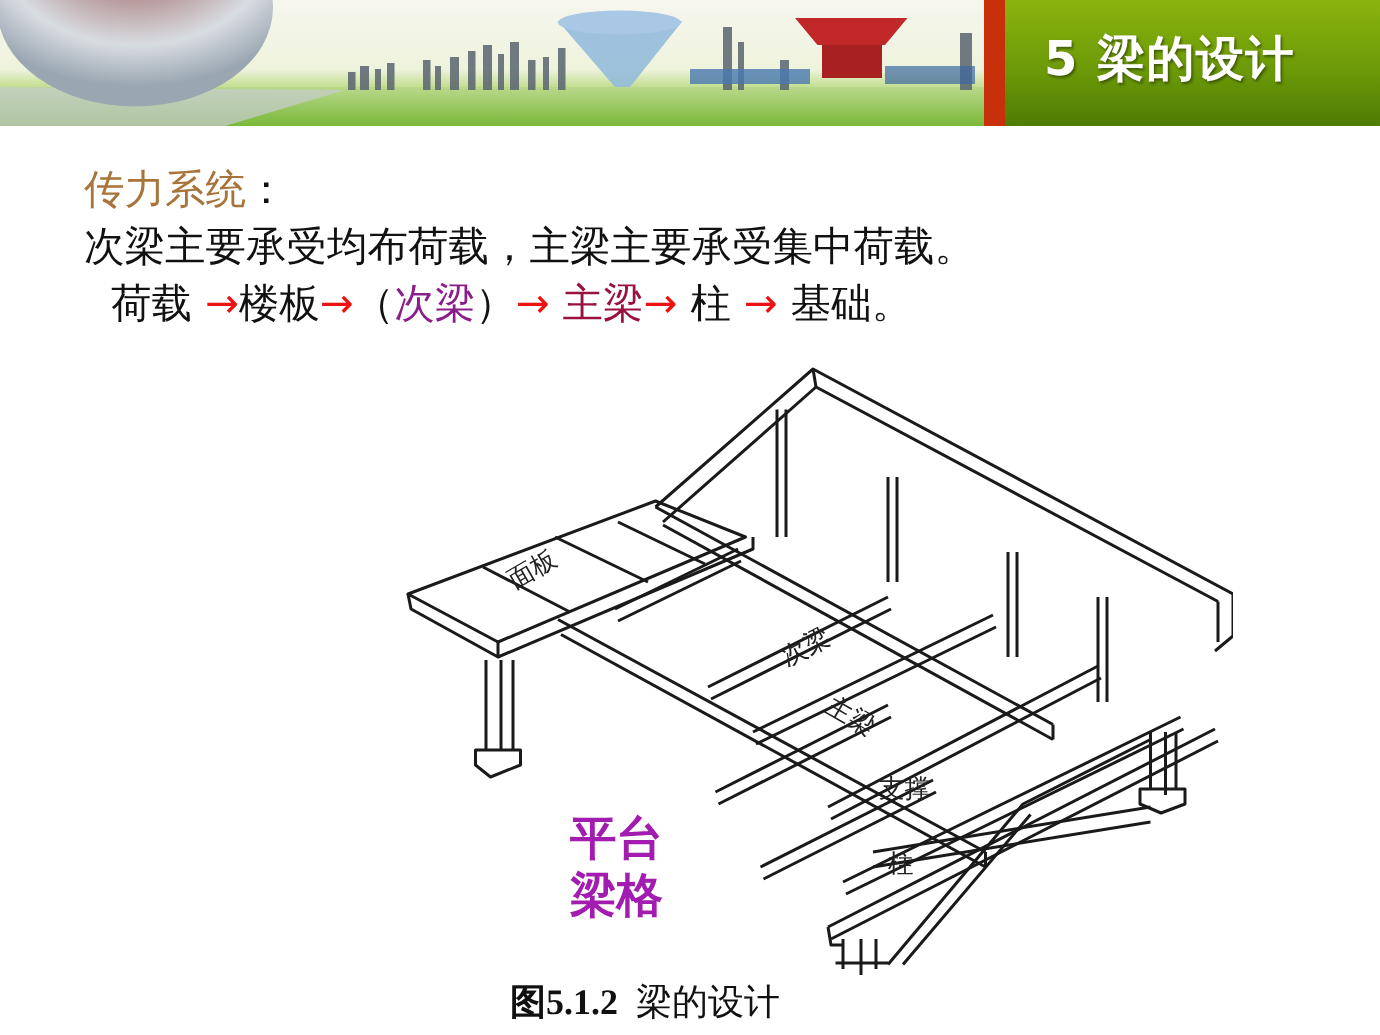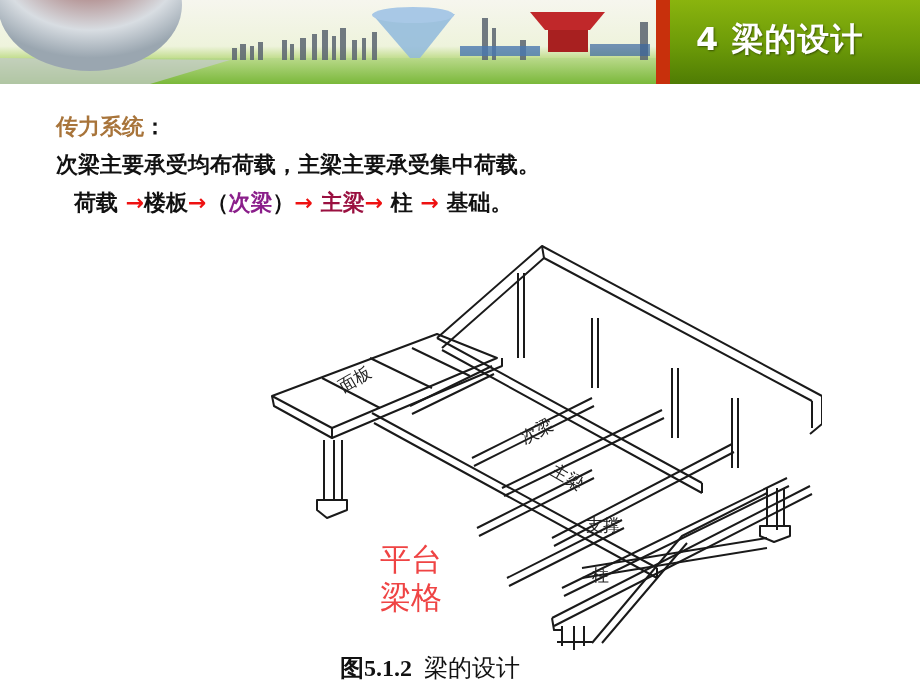--- a/index.html
+++ b/index.html
@@ -6,31 +6,31 @@
   body { width:920px; height:690px; position:relative; overflow:hidden; background:#ffffff; font-family:"DejaVu Sans","Liberation Sans",sans-serif; }
   .banner { position:absolute; left:0; top:0; width:920px; height:84px; overflow:hidden; }
   .banner-img { position:absolute; left:0; top:0; width:656px; height:84px;
     background:linear-gradient(180deg,#f6f6ee 0%,#eef3dc 55%,#a8d060 78%,#8cc040 100%); }
   .red-bar { position:absolute; left:656px; top:0; width:14px; height:84px; background:#c8300c; }
   .title-box { position:absolute; left:670px; top:0; width:250px; height:84px;
     background:linear-gradient(180deg,#8ab40e 0%,#6c9a08 55%,#4f7c04 100%); }
   .title-text { position:absolute; left:26px; top:18px; color:#ffffff; font-size:32px; font-weight:bold; letter-spacing:1px;
     text-shadow:1px 1px 2px rgba(0,0,0,0.45); white-space:nowrap; }
   .content { position:absolute; left:56px; top:108px; }
-  .line { font-size:22px; font-weight:bold; line-height:38px; white-space:nowrap; color:#111; }
+  .line { font-size:27px; font-weight:normal; line-height:38px; white-space:nowrap; color:#111; }
   .heading { color:#a8743a; }
   .colon { color:#111; }
   .arrow { color:#ee1111; }
   .secondary { color:#8a1e8a; }
   .main { color:#9a1040; }
   .indent { padding-left:18px; }
   .figure { position:absolute; left:262px; top:238px; width:560px; height:420px; }
   .caption { position:absolute; left:340px; top:652px; font-family:"Liberation Serif","DejaVu Serif",serif; font-size:24px; color:#111; white-space:nowrap; }
   .caption b { font-weight:bold;margin-top:16px; }
-  .green-label { position:absolute; left:380px; top:540px; color:#ef4444; font-size:31px; font-weight:normal; line-height:38px; }
+  .green-label { position:absolute; left:380px; top:540px; color:#a21caf; font-size:31px; font-weight:bold; line-height:38px; }
   .drawing-label { position:absolute; font-size:17px; color:#222; white-space:nowrap; }
 </style>
 </head>
 <body>
 
 <div class="banner">
   <div class="banner-img">
     <svg width="656" height="84" viewBox="0 0 656 84">
       <defs>
         <radialGradient id="dome" cx="50%" cy="20%" r="70%">
@@ -70,21 +70,21 @@
       <polygon points="372,14 455,14 420,58 410,58" fill="#8fb8dc" opacity="0.85"></polygon>
       <ellipse cx="413" cy="15" rx="41" ry="8" fill="#a8c8e6"></ellipse>
       <polygon points="530,12 605,12 590,30 545,30" fill="#c0282a"></polygon>
       <rect x="548" y="30" width="40" height="22" fill="#a82020"></rect>
       <rect x="460" y="46" width="80" height="10" fill="#4a78b0" opacity="0.8"></rect>
       <rect x="590" y="44" width="60" height="12" fill="#3a66a0" opacity="0.7"></rect>
     </svg>
   </div>
   <div class="red-bar"></div>
   <div class="title-box">
-    <div class="title-text">4 梁的设计</div>
+    <div class="title-text">5 梁的设计</div>
   </div>
 </div>
 
 <div class="content">
   <div class="line">
     <span class="heading">传力系统</span><span class="colon">：</span>
   </div>
   <div class="line">次梁主要承受均布荷载，主梁主要承受集中荷载。</div>
   <div class="line indent">
     <span>荷载</span>

